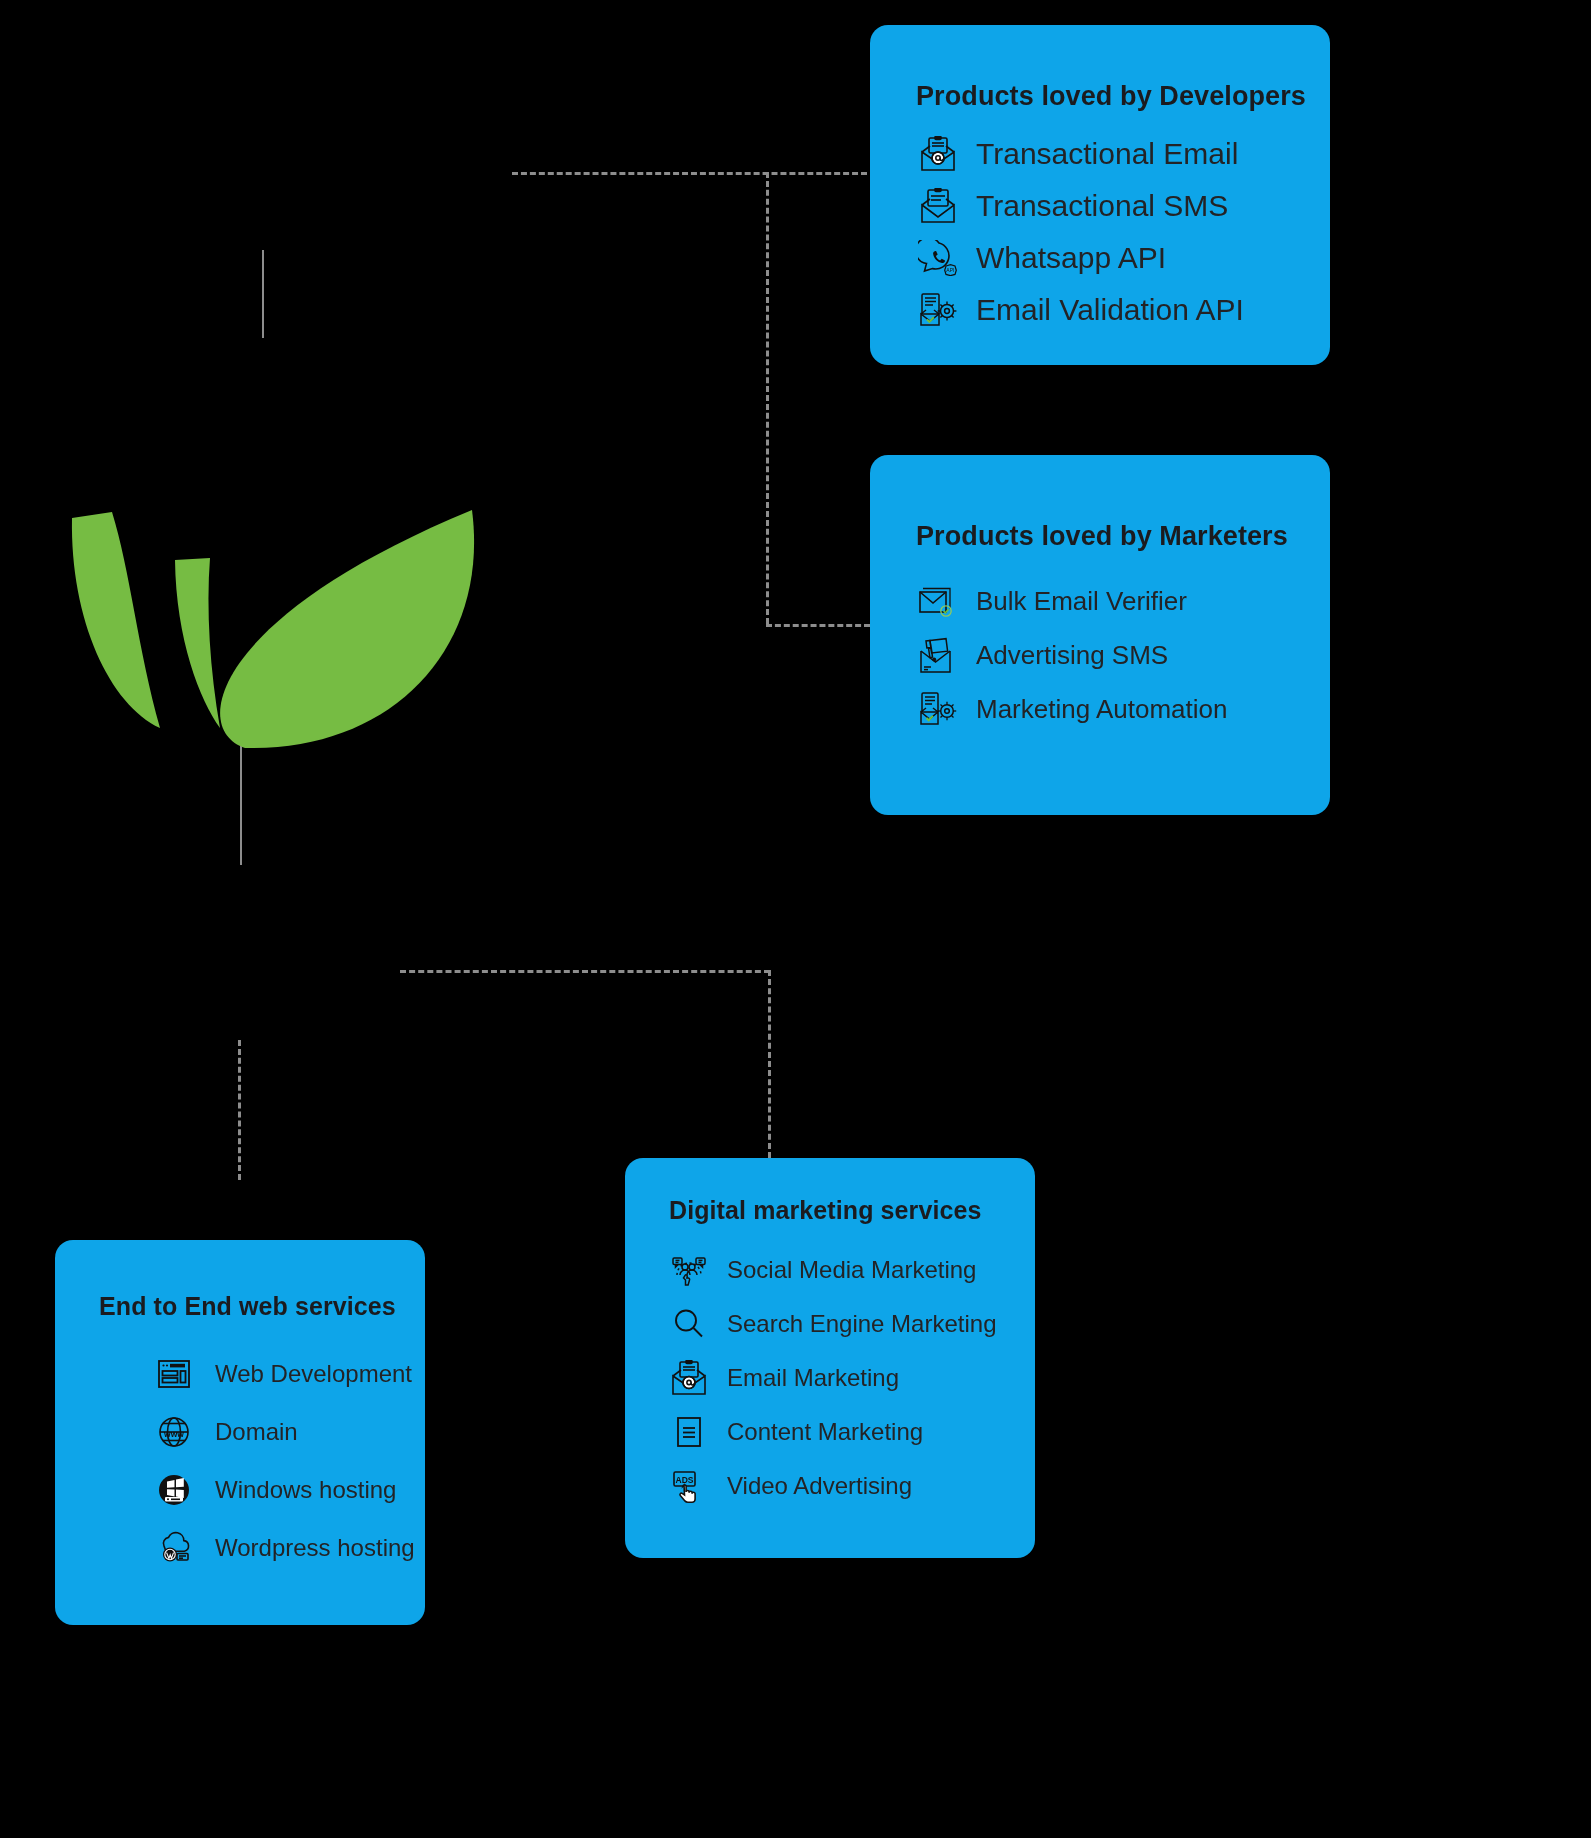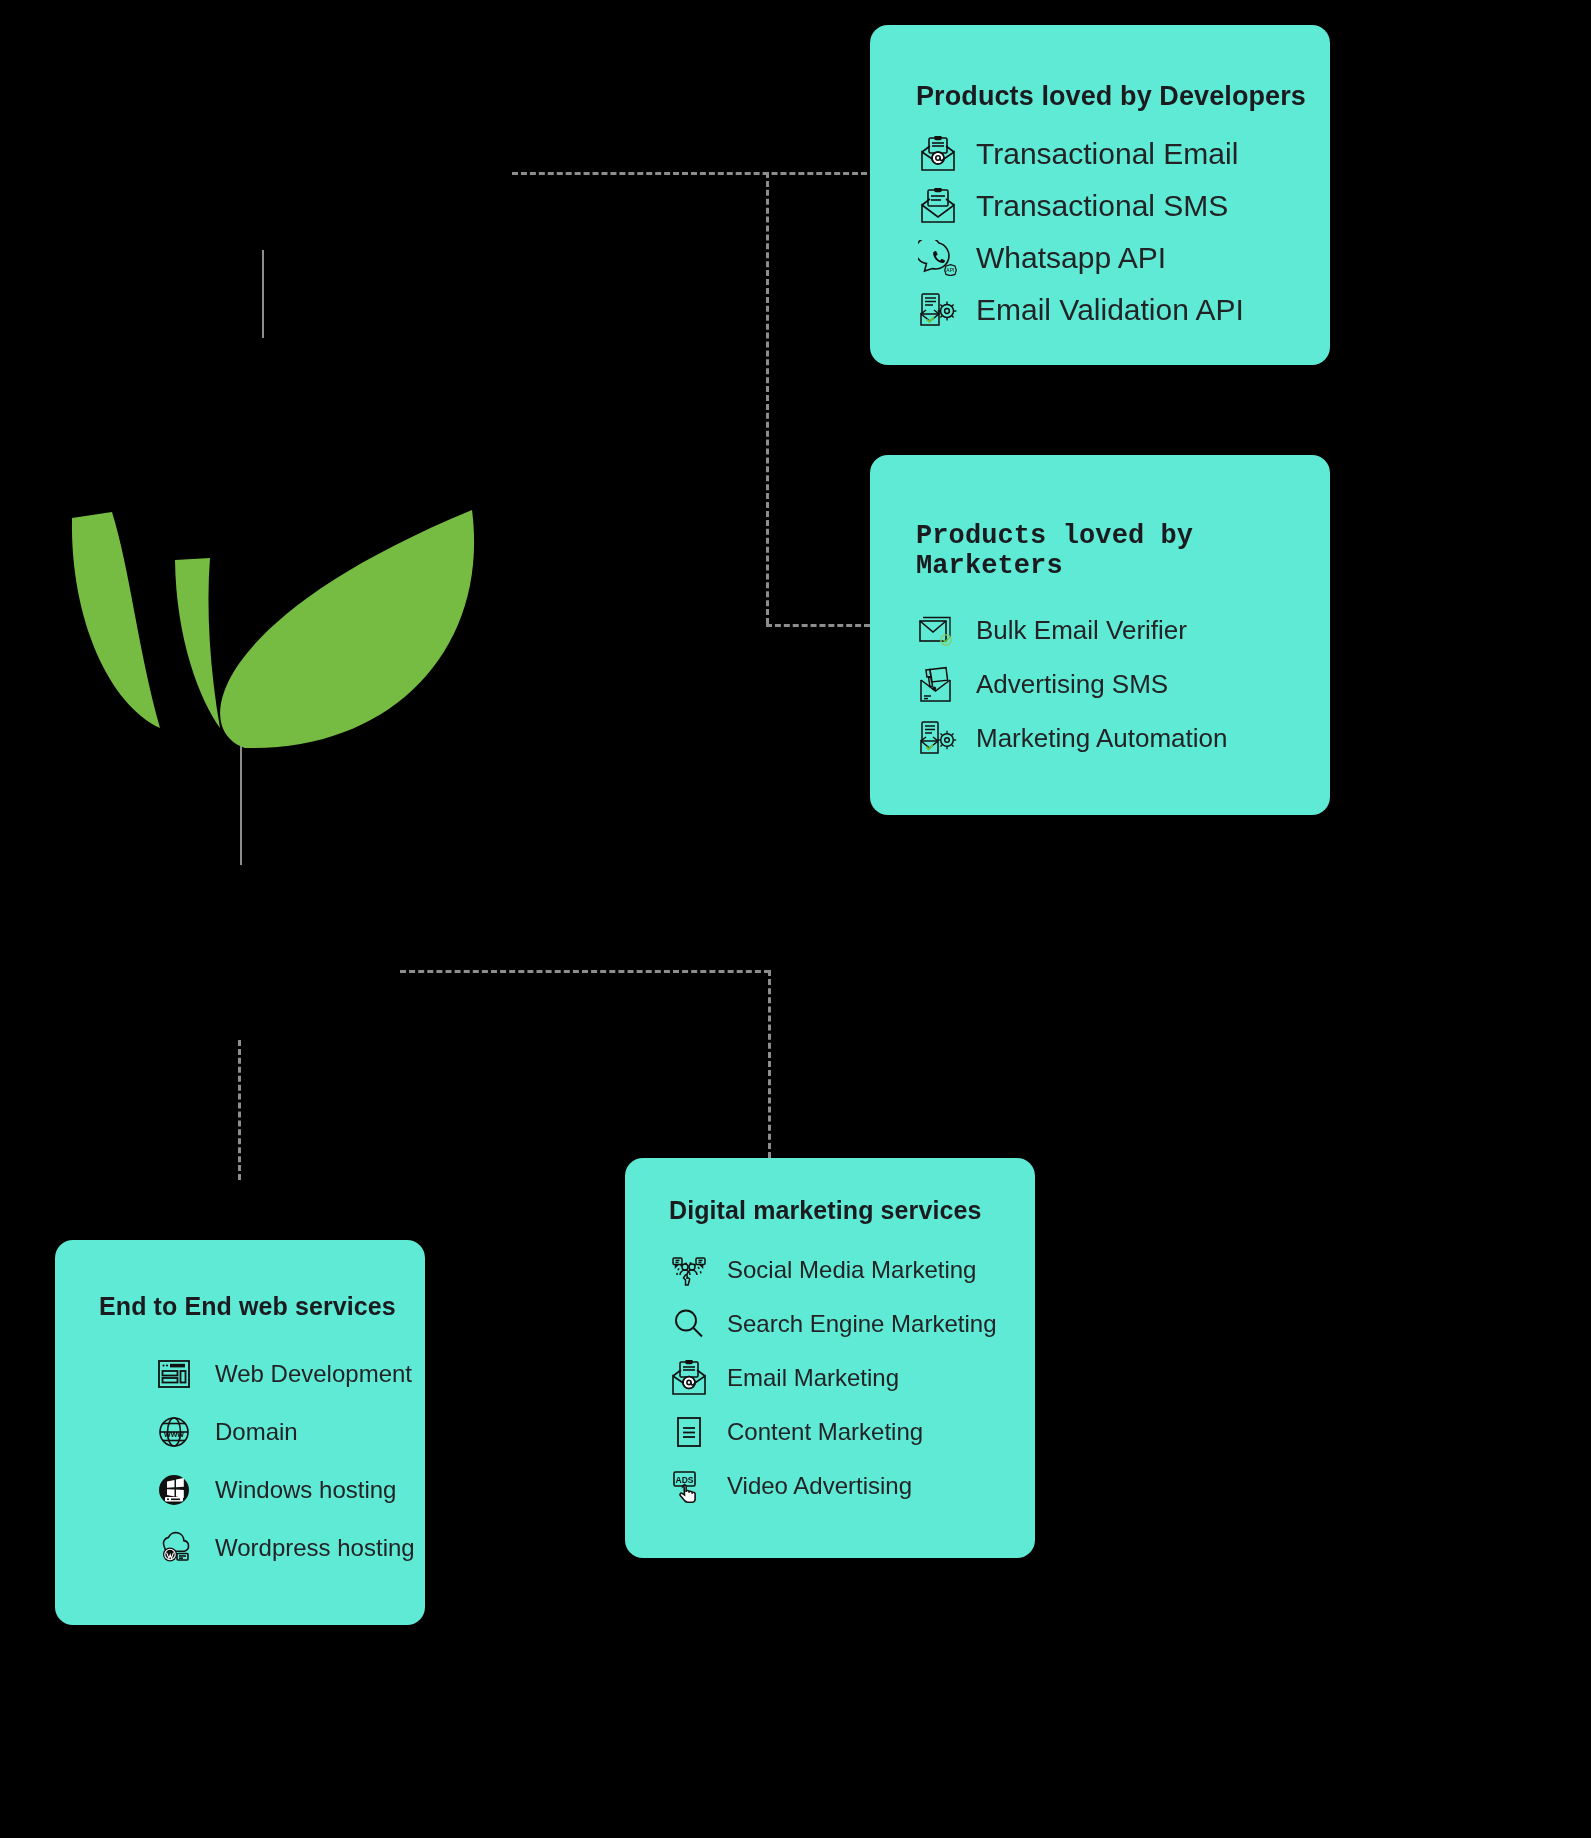--- a/index.html
+++ b/index.html
@@ -11,38 +11,38 @@
   
   .conn{position:absolute;}
   .v-solid{width:2px;background:#8d8d8d;}
   .h-dash{height:0;border-top:3px dashed #8d8d8d;}
   .v-dash{width:0;border-left:3px dashed #8d8d8d;}
 
   
   .logo{position:absolute;left:60px;top:500px;width:430px;height:250px;}
 
   
-  .card{position:absolute;background:#5eead4;border-radius:18px;
+  .card{position:absolute;background:#0ea5e9;border-radius:18px;
         box-sizing:border-box;}
   .card-title{font-weight:bold;color:#1b1b1f;letter-spacing:.1px;}
   .list{list-style:none;margin:0;padding:0;}
   .row{display:flex;align-items:center;}
   .row .ico{flex:0 0 auto;display:flex;align-items:center;justify-content:center;}
   .row .lbl{color:#232326;white-space:nowrap;}
 
   
   #card-dev{left:870px;top:25px;width:460px;height:340px;padding:56px 0 0 0;}
   #card-dev .card-title{font-size:27px;margin:0 0 18px 46px;}
   #card-dev .row{margin:0 0 5px 46px;height:47px;}
   #card-dev .ico{width:44px;height:40px;margin-right:16px;}
   #card-dev .lbl{font-size:30px;}
 
   
   #card-mkt{left:870px;top:455px;width:460px;height:360px;padding:0;}
-  #card-mkt .card-title{font-size:27px;margin:66px 0 26px 46px;font-family:Liberation Mono, monospace;}
+  #card-mkt .card-title{font-size:27px;margin:66px 0 26px 46px;}
   #card-mkt .row{margin:0 0 7px 46px;height:47px;}
   #card-mkt .ico{width:44px;height:42px;margin-right:16px;}
   #card-mkt .lbl{font-size:26px;}
 
   
   #card-web{left:55px;top:1240px;width:370px;height:385px;}
   #card-web .card-title{font-size:25px;margin:52px 0 30px 44px;}
   #card-web .row{margin:0 0 12px 100px;height:46px;}
   #card-web .ico{width:38px;height:38px;margin-right:22px;}
   #card-web .lbl{font-size:24px;}

